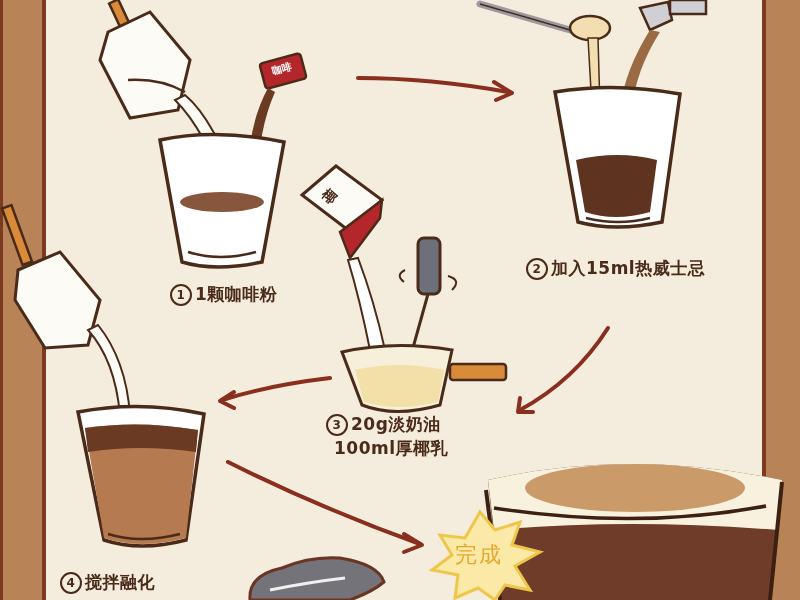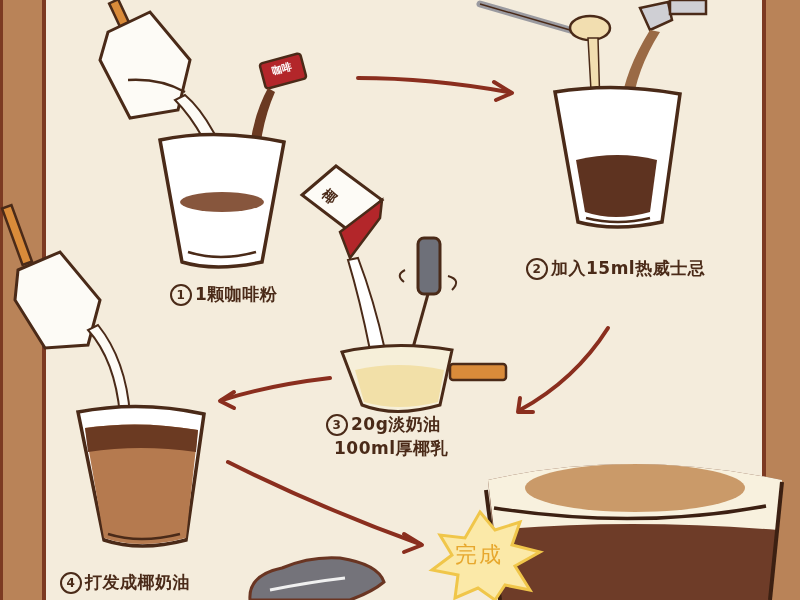--- a/index.html
+++ b/index.html
@@ -123,16 +123,16 @@
 <div class="caption" style="left:526px; top:256px;">
   <span class="num">2</span><span>加入15ml热威士忌</span><br>
 </div>
 
 <div class="caption" style="left:326px; top:412px;">
   <span class="num">3</span><span>20g淡奶油</span><br>
   <span style="padding-left:8px">100ml厚椰乳</span><br>
 </div>
 
 <div class="caption" style="left:60px; top:570px;">
-  <span class="num">4</span><span>打发成椰奶油</span>
+  <span class="num">4</span><span>搅拌融化</span>
 </div>
 
 <div class="done-text">完成</div>
 
 </body></html>

